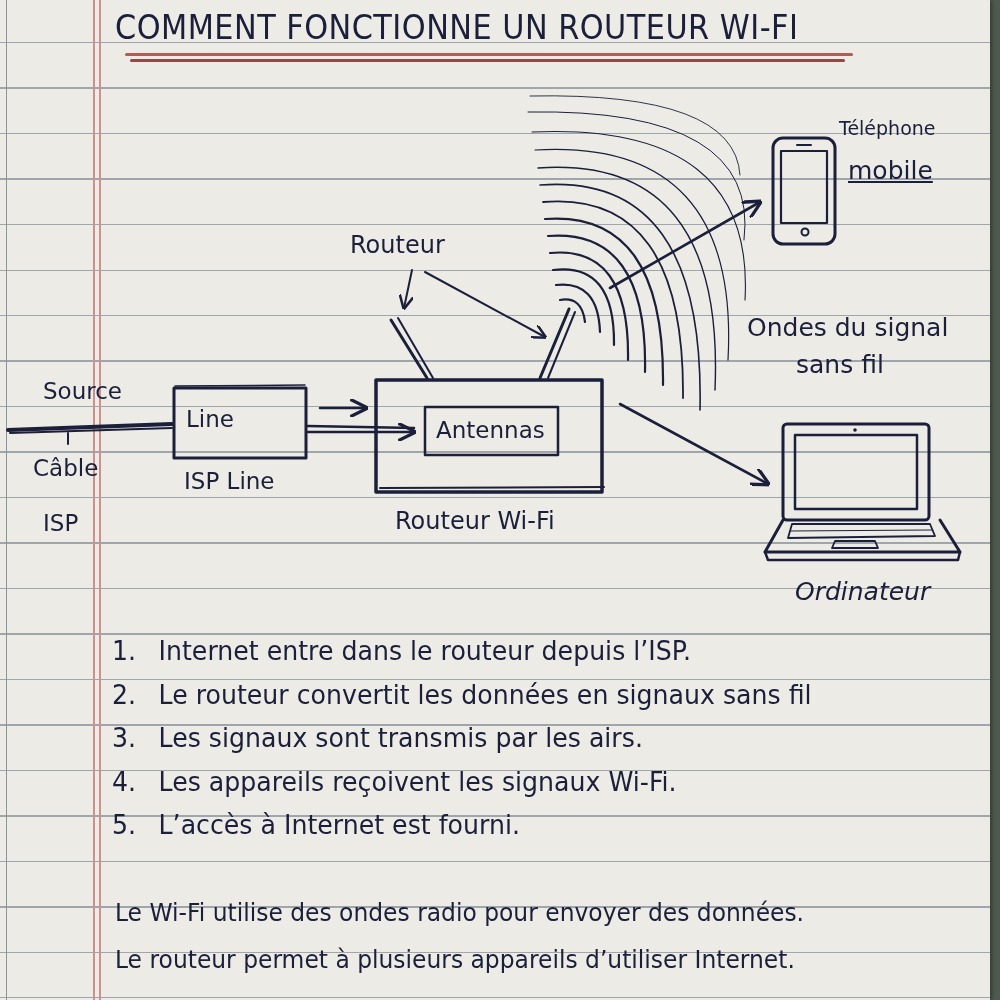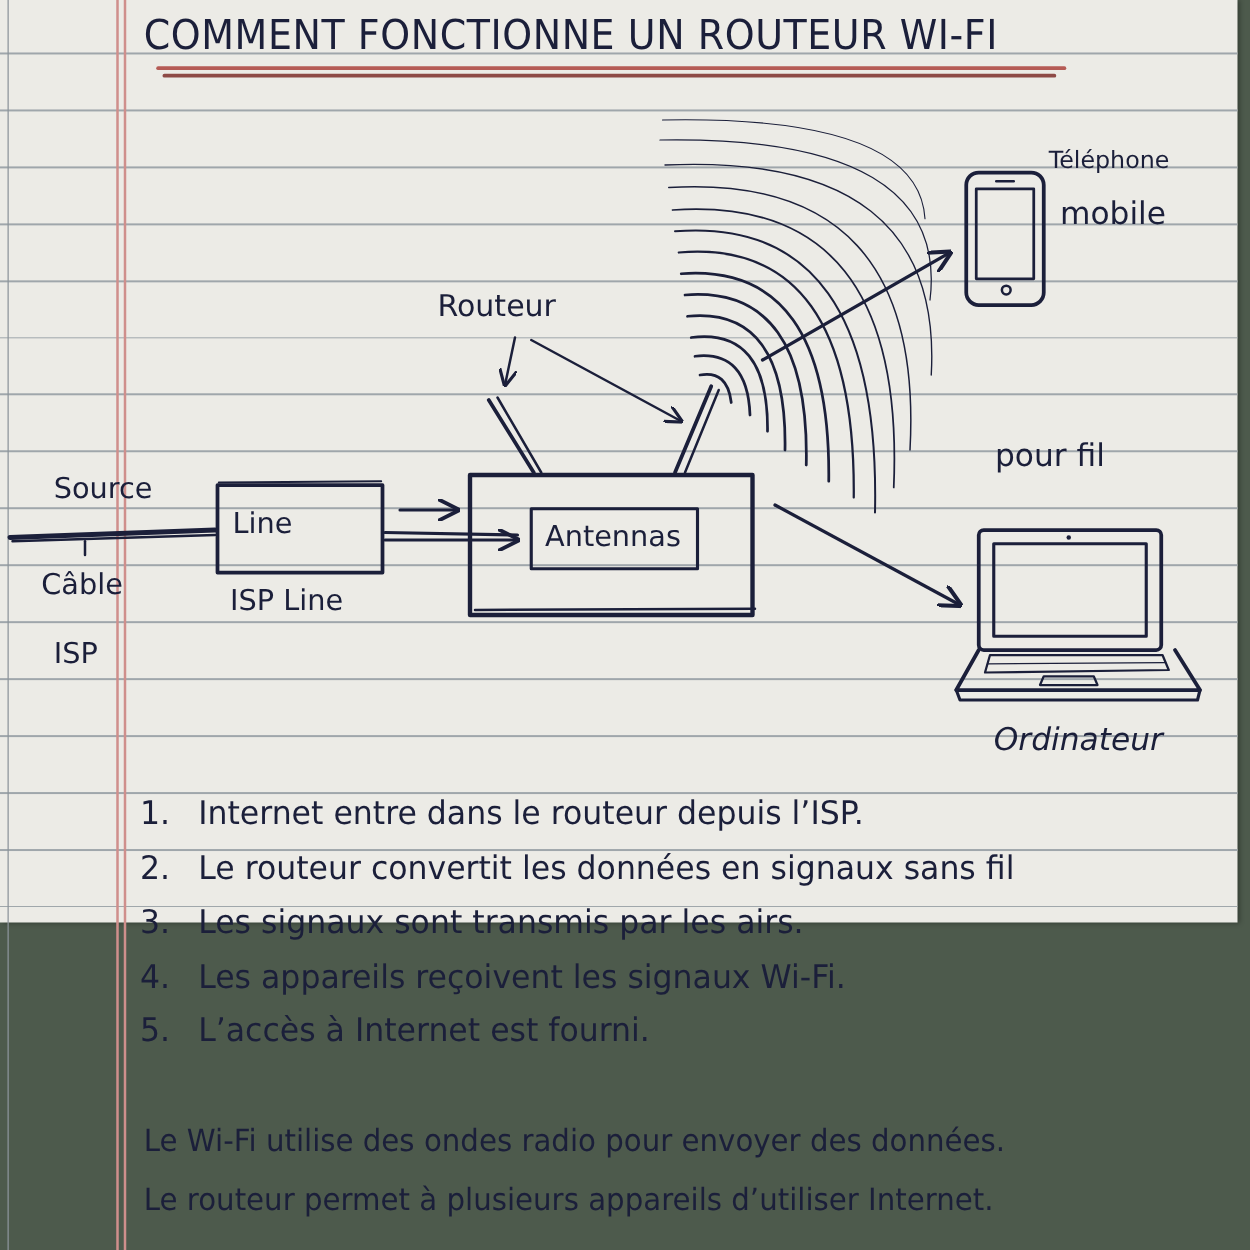--- a/index.html
+++ b/index.html
@@ -3,21 +3,21 @@
 <meta charset="utf-8">
 <style>
   html, body { margin:0; padding:0; }
   body {
     width:1000px; height:1000px; overflow:hidden; position:relative;
     background:#4d5a4c;
     font-family:"DejaVu Sans", sans-serif;
     color:#1c2240;
   }
   .paper {
-    position:absolute; left:0; top:0; width:990px; height:738px;
+    position:absolute; left:0; top:0; width:990px; height:1000px;
     background-color:#ecebe6;
     background-image: repeating-linear-gradient(
       to bottom,
       transparent 0px, transparent 44px,
       #9fa6ab 44px, #9fa6ab 45.5px
     );
     background-position: 0 -2px;
     box-shadow: 2px 0 4px rgba(0,0,0,0.35);
   }
   .left-edge {
@@ -148,24 +148,26 @@
       </g>
     </g>
   </svg>
 
   <div class="lbl" style="left:43px; top:378px;">Source</div>
   <div class="lbl" style="left:33px; top:455px;">Câble</div>
   <div class="lbl" style="left:43px; top:498px;margin-top:12px;">ISP</div>
   <div class="lbl" style="left:186px; top:406px;">Line</div>
   <div class="lbl" style="left:184px; top:468px;">ISP Line</div>
   <div class="lbl" style="left:436px; top:417px;">Antennas</div>
+  <div class="lbl" style="left:395px; top:507px; font-size:24px;">Routeur Wi-Fi</div>
   <div class="lbl" style="left:350px; top:231px; font-size:24px;">Routeur</div>
   <div class="lbl" style="left:839px; top:117px; font-size:19px;">Téléphone</div>
-  <div class="lbl" style="left:848px; top:156px; font-size:25px;">mobile</div>
-  <div class="lbl" style="left:796px; top:350px; font-size:25px;">pour fil</div>
+  <div class="lbl" style="left:848px; top:156px; font-size:25px;text-decoration:underline;">mobile</div>
+  <div class="lbl" style="left:747px; top:313px; font-size:25px;">Ondes du signal</div>
+  <div class="lbl" style="left:796px; top:350px; font-size:25px;">sans fil</div>
   <div class="lbl" style="left:795px; top:577px; font-size:25px;font-style:italic;">Ordinateur</div>
 
   <ol class="list">
     <li><span class="num">1.</span><span>Internet entre dans le routeur depuis l’ISP.</span></li>
     <li><span class="num">2.</span><span>Le routeur convertit les données en signaux sans fil</span></li>
     <li><span class="num">3.</span><span>Les signaux sont transmis par les airs.</span></li>
     <li><span class="num">4.</span><span>Les appareils reçoivent les signaux Wi-Fi.</span></li>
     <li><span class="num">5.</span><span>L’accès à Internet est fourni.</span></li>
   </ol>
 

